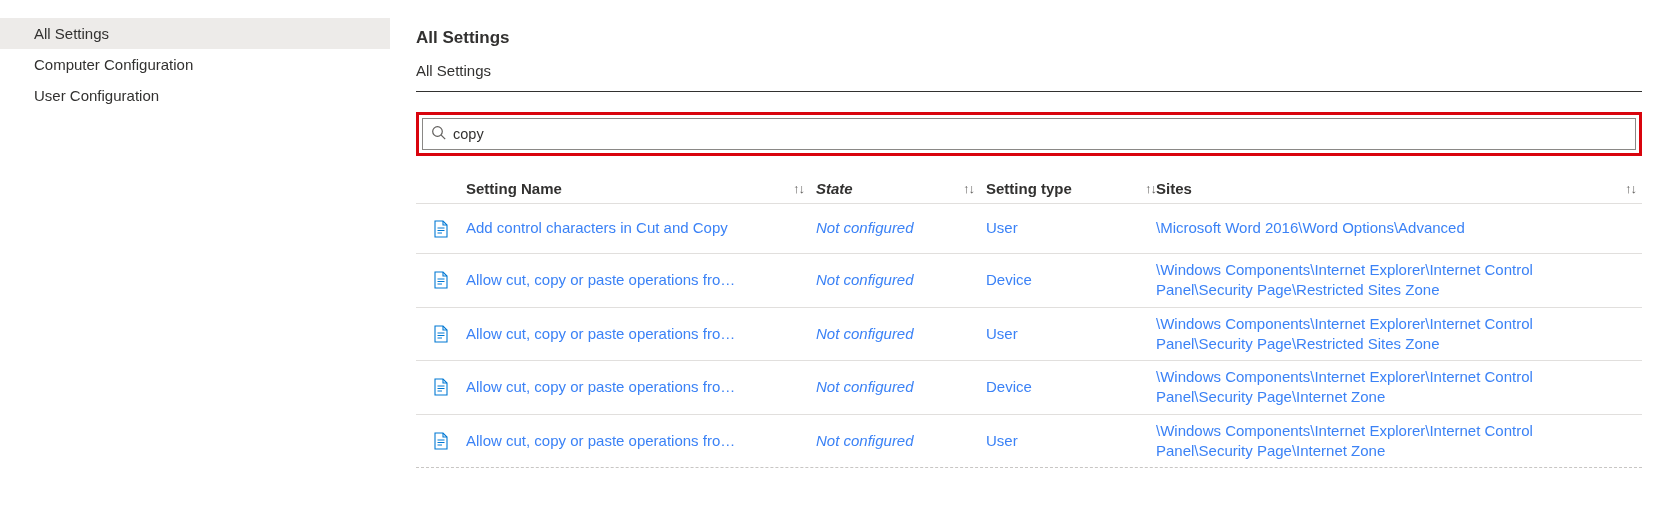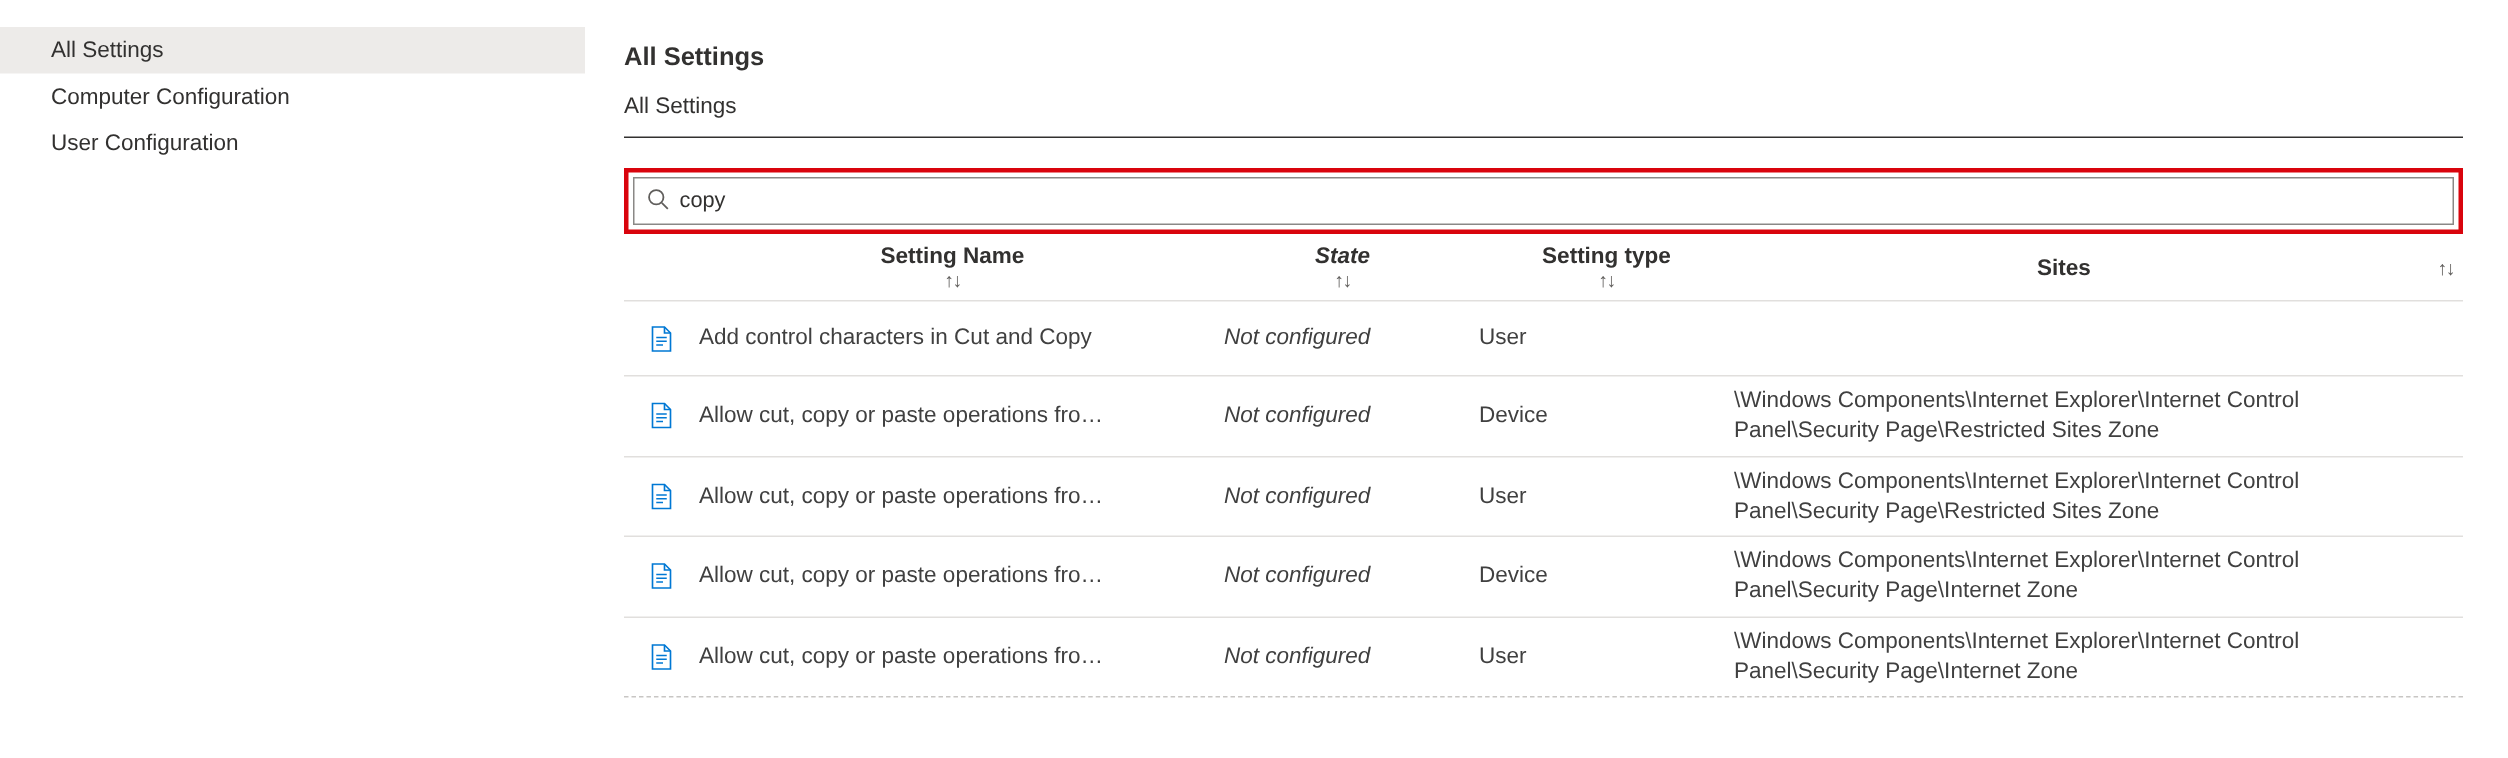--- a/index.html
+++ b/index.html
@@ -41,20 +41,21 @@
       margin-bottom: 12px;
     }
     .divider {
       height: 1px;
       background: #323130;
       margin-bottom: 20px;
     }
     .search-wrap {
       border: 3px solid #d9040d;
       padding: 3px;
+      margin-bottom: 18px;
     }
     .search-box {
       display: flex;
       align-items: center;
       height: 32px;
       border: 1px solid #8a8886;
       padding: 0 8px;
       background: #fff;
     }
     .search-box svg { flex: 0 0 auto; }
@@ -97,32 +98,31 @@
       width: 34px;
       display: flex;
       justify-content: flex-end;
       padding-right: 6px;
     }
     .th {
       font-weight: 700;
       font-size: 15px;
       display: flex;
       align-items: center;
-      flex-direction: column;
     }
     .th .label { flex: 1; }
     .th .sort, .path-sort {
       color: #605e5c;
       letter-spacing: -1px;
       font-size: 13px;
       cursor: pointer;
     }
     .cell {
       font-size: 15px;
-      color: #404040;
+      color: #3b82f6;
       line-height: 1.35;
       overflow: hidden;
     }
     .cell.trunc {
       white-space: nowrap;
       text-overflow: ellipsis;
     }
     .file-icon svg { display: block; }
   </style>
 </head>
@@ -187,20 +187,21 @@
   <path d="M2 1 h8 l4 4 v12 H2 Z" fill="#fff" stroke="#0078d4" stroke-width="1.1"></path>
   <path d="M10 1 v4 h4" fill="none" stroke="#0078d4" stroke-width="1.1"></path>
   <line x1="4.5" y1="8" x2="11.5" y2="8" stroke="#0078d4" stroke-width="1"></line>
   <line x1="4.5" y1="10.5" x2="11.5" y2="10.5" stroke="#0078d4" stroke-width="1"></line>
   <line x1="4.5" y1="13" x2="9" y2="13" stroke="#0078d4" stroke-width="1"></line>
 </svg>
           </div>
           <div class="col-name cell trunc">Add control characters in Cut and Copy</div>
           <div class="col-state cell">Not configured</div>
           <div class="col-type cell">User</div>
+          <div class="col-path cell">\Microsoft Word 2016\Word Options\Advanced</div>
           <div class="col-sort"></div>
         </div>
         <div class="row">
           <div class="col-icon file-icon">
             <svg width="16" height="18" viewBox="0 0 16 18">
   <path d="M2 1 h8 l4 4 v12 H2 Z" fill="#fff" stroke="#0078d4" stroke-width="1.1"></path>
   <path d="M10 1 v4 h4" fill="none" stroke="#0078d4" stroke-width="1.1"></path>
   <line x1="4.5" y1="8" x2="11.5" y2="8" stroke="#0078d4" stroke-width="1"></line>
   <line x1="4.5" y1="10.5" x2="11.5" y2="10.5" stroke="#0078d4" stroke-width="1"></line>
   <line x1="4.5" y1="13" x2="9" y2="13" stroke="#0078d4" stroke-width="1"></line>

